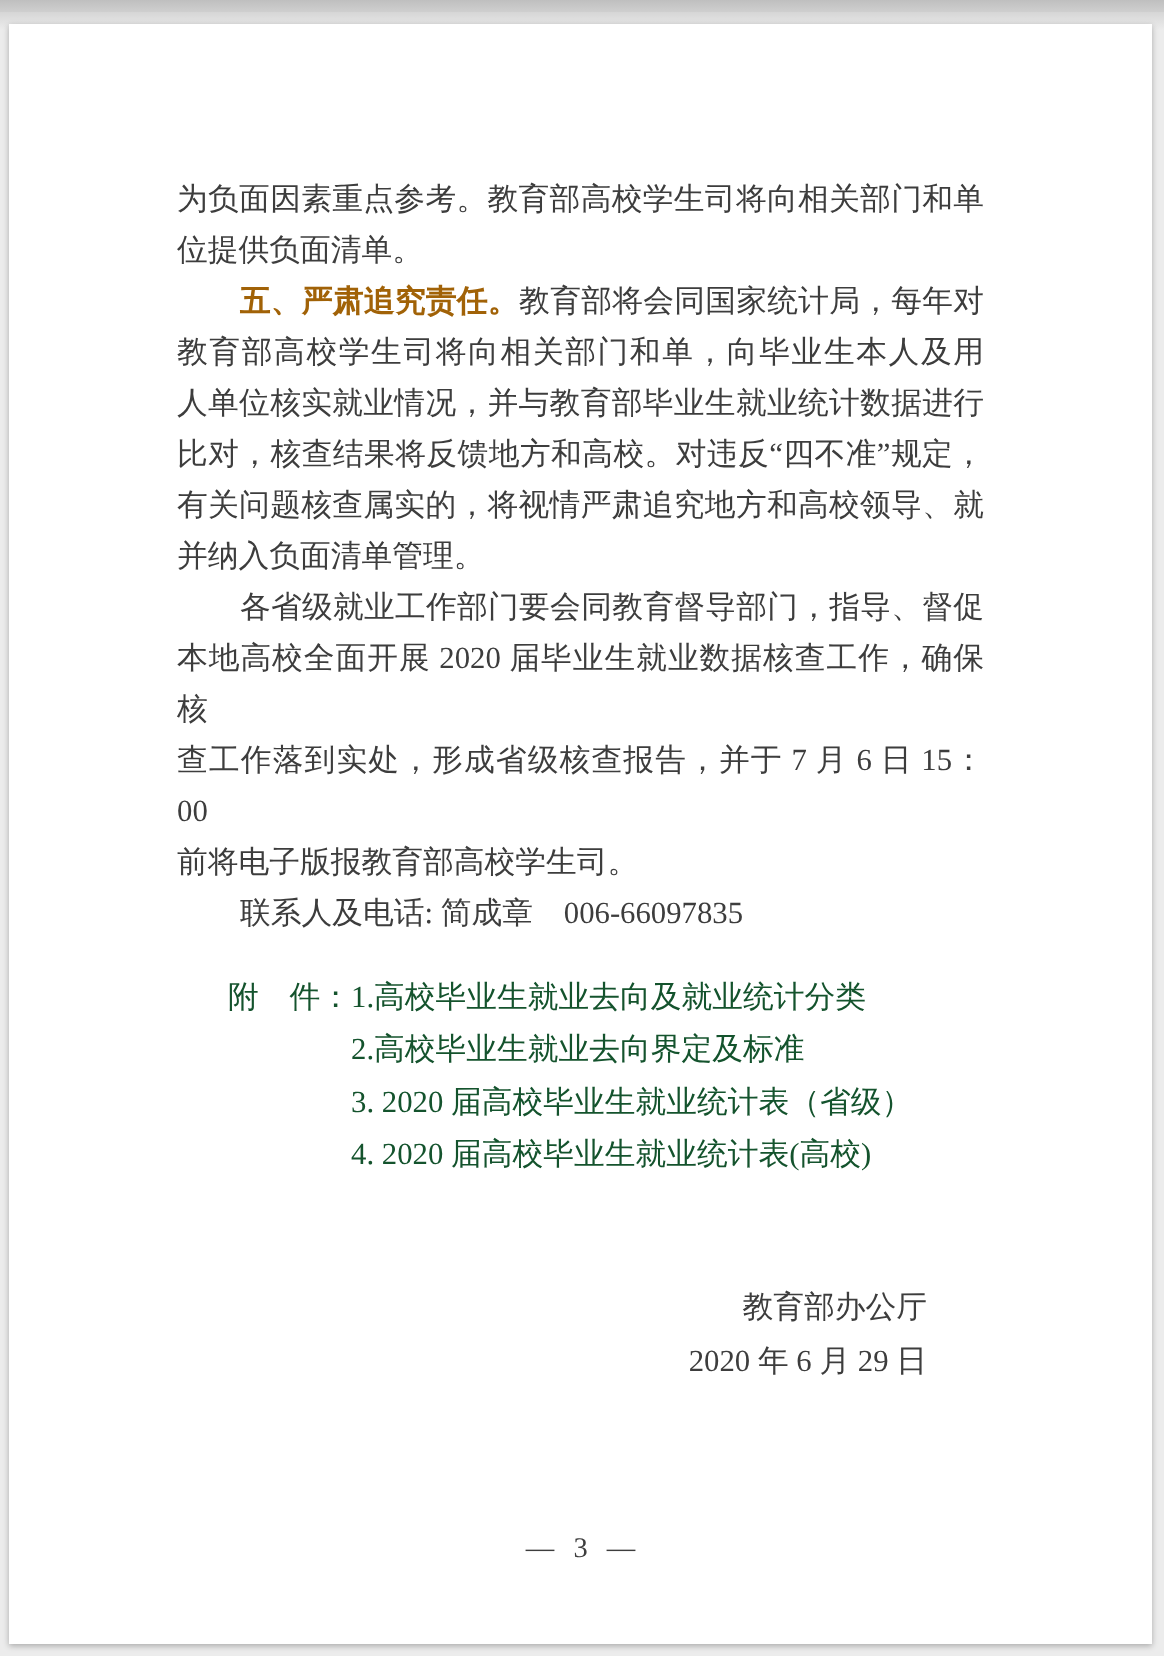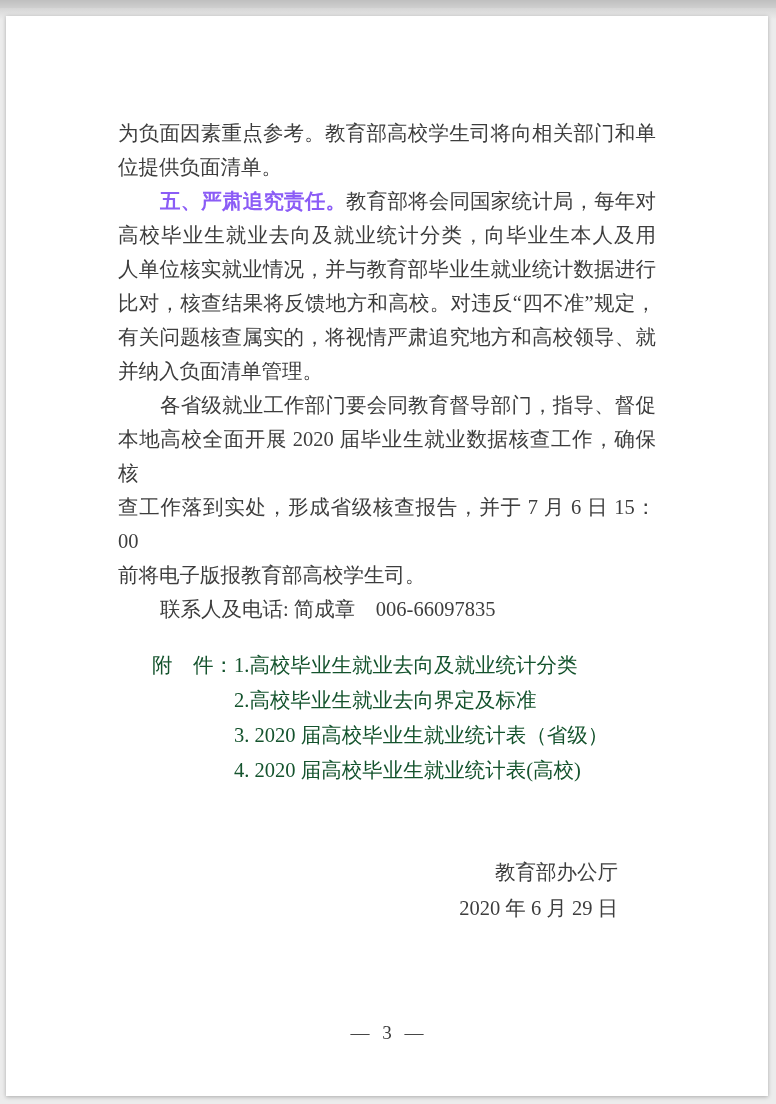--- a/index.html
+++ b/index.html
@@ -52,21 +52,21 @@
   .j {
     white-space: normal;
     text-align: justify;
     text-align-last: justify;
   }
   .indent { text-indent: 2.05em; }
 
   .sec-heading {
     font-family: "Liberation Sans", "DejaVu Sans", sans-serif;
     font-weight: 700;
-    color: #8b5cf6;
+    color: #a16207;
   }
 
   .attach {
     position: absolute;
     left: 112px;
     top: 632px;
     width: 560px;
     display: flex;
     align-items: flex-start;
     color: #14532d;
@@ -123,21 +123,21 @@
   <div class="top-band"></div>
   <div class="top-fade"></div>
 
   <div class="sheet">
 
     <div class="body-text">
       <div class="line j">为负面因素重点参考。教育部高校学生司将向相关部门和单</div>
       <div class="line">位提供负面清单。</div>
 
       <div class="line j indent"><span class="sec-heading">五、严肃追究责任。</span><span>教育部将会同国家统计局，每年对</span></div>
-      <div class="line j">高校毕业生就业去向及就业统计分类，向毕业生本人及用</div>
+      <div class="line j">教育部高校学生司将向相关部门和单，向毕业生本人及用</div>
       <div class="line j">人单位核实就业情况，并与教育部毕业生就业统计数据进行</div>
       <div class="line j">比对，核查结果将反馈地方和高校。对违反“四不准”规定，</div>
       <div class="line j">有关问题核查属实的，将视情严肃追究地方和高校领导、就</div>
       <div class="line">并纳入负面清单管理。</div>
 
       <div class="line j indent">各省级就业工作部门要会同教育督导部门，指导、督促</div>
       <div class="line j">本地高校全面开展 2020 届毕业生就业数据核查工作，确保核</div>
       <div class="line j">查工作落到实处，形成省级核查报告，并于 7 月 6 日 15：00</div>
       <div class="line">前将电子版报教育部高校学生司。</div>
 

